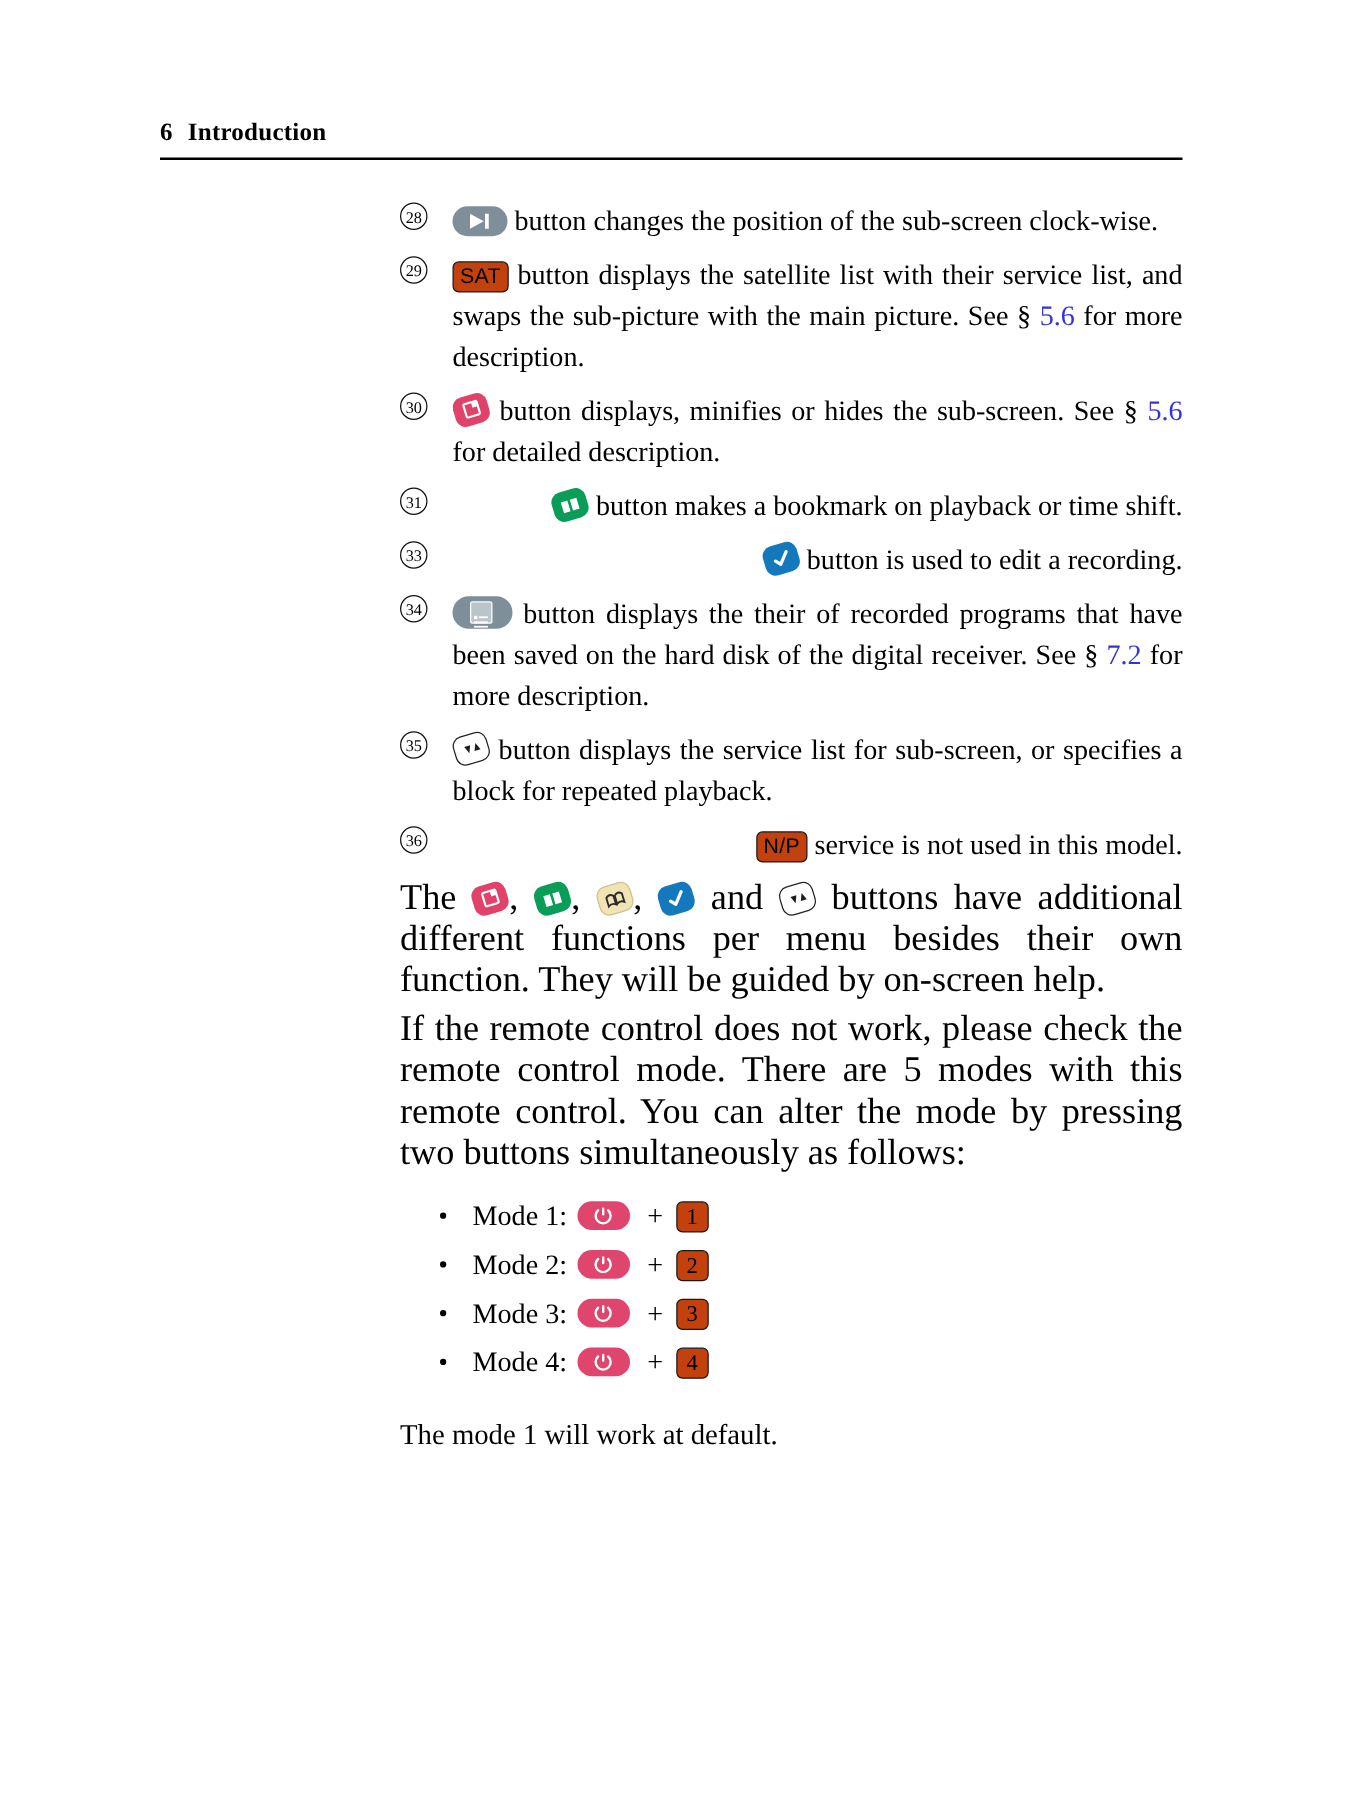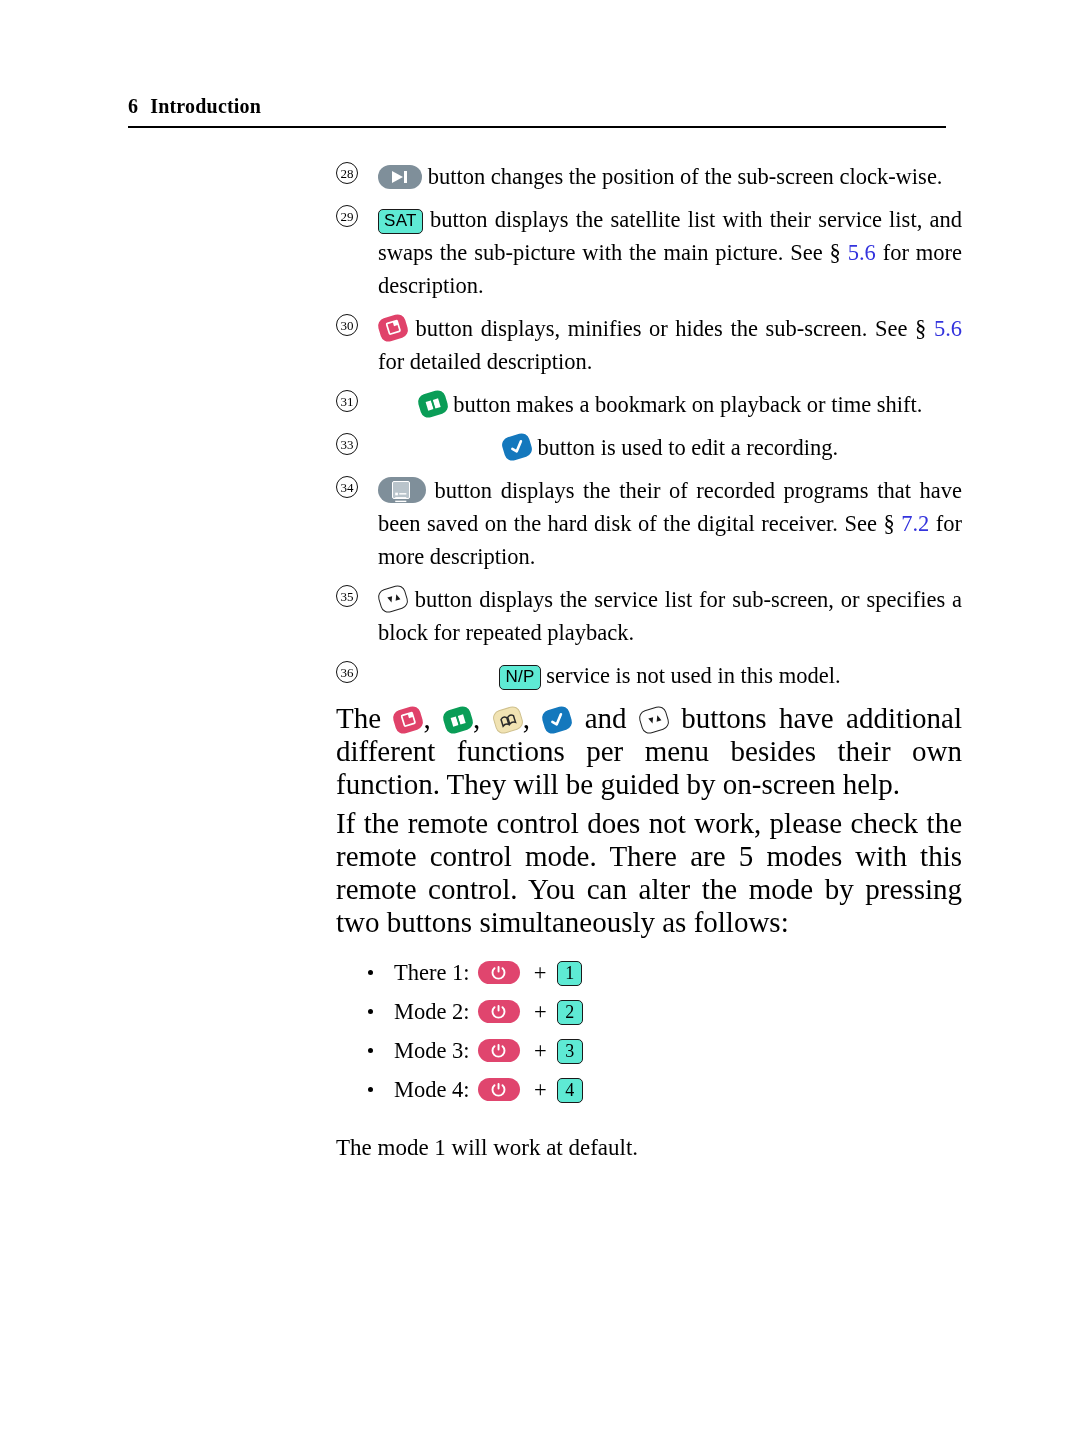--- a/index.html
+++ b/index.html
@@ -47,21 +47,21 @@
     left: 128px;
     top: 126px;
     width: 818px;
     height: 2px;
     background: #000000;
   }
 
   
   .content {
     position: absolute;
-    left: 336px;
+    left: 320px;
     top: 160px;
     width: 626px;
   }
 
   .num-item {
     position: relative;
     padding-left: 42px;
     margin-bottom: 10px;
   }
   .num-item .marker {
@@ -86,21 +86,21 @@
     box-sizing: border-box;
   }
 
   .para {
     font-size: 22.5px;
     line-height: 33px;
     text-align: justify;
     text-justify: inter-word;
     hyphens: manual;
   }
-  .para.nojust { text-align: center; }
+  .para.nojust { text-align: right; }
 
   .block-para {
     font-size: 29px;
     line-height: 33px;
     text-align: justify;
     margin-bottom: 6px;
   }
 
   .link {
     color: #3333dd;
@@ -109,21 +109,21 @@
   
   .keycap {
     display: inline-block;
     border: 1.6px solid #1a1a1a;
     border-radius: 5px;
     padding: 0px 5px 1px 5px;
     font-family: "Liberation Sans", sans-serif;
     font-size: 17px;
     line-height: 22px;
     vertical-align: 1px;
-    background: #5eead4;
+    background: #c2410c;
     letter-spacing: 0.3px;
   }
   .keycap.digit {
     padding: 0px 7px 1px 7px;
     font-family: "Liberation Serif", serif;
     font-size: 18px;
   }
 
   
   .btn {
@@ -450,21 +450,21 @@
       </span>
 
       <span>buttons have additional different functions per menu besides their own function. They will be guided by on-screen help.</span>
     </div>
 
     <div class="block-para">If the remote control does not work, please check the remote control mode. There are 5 modes with this remote control. You can alter the mode by pressing two buttons simultaneously as follows:</div>
 
     <ul class="bullets">
       <li>
         <span class="dot"></span>
-        <span>There 1:</span>
+        <span>Mode 1:</span>
         <span class="pill-power">
           <svg class="pwr" viewBox="0 0 17 17">
             <path d="M4.5 4.2 a6 6 0 1 0 8 0" fill="none" stroke="#ffffff" stroke-width="1.9" stroke-linecap="round"></path>
             <rect x="7.6" y="2" width="1.9" height="6.4" fill="#ffffff" rx="0.9"></rect>
           </svg>
         </span>
         <span class="plus">+</span>
         <span class="keycap digit">1</span>
       </li>
       <li>

